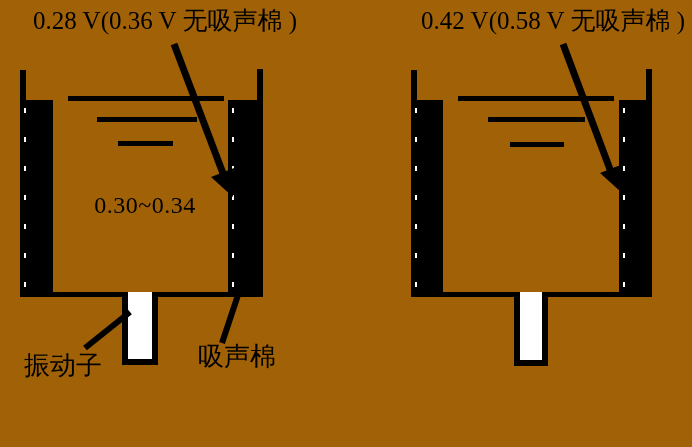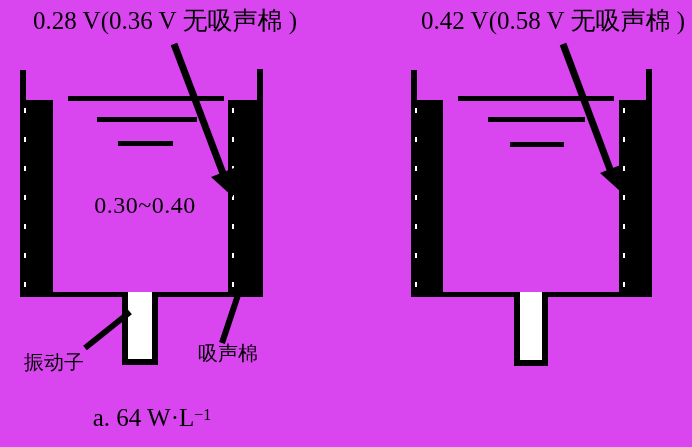--- a/index.html
+++ b/index.html
@@ -1,36 +1,36 @@
 <!DOCTYPE html>
 <html><head>
 <meta charset="utf-8">
 <style>
   html,body{margin:0;padding:0;background:#ffffff;}
   .stage{
-    position:relative;width:692px;height:447px;background:#d946ef;overflow:hidden;
+    position:relative;width:692px;height:447px;background:#a16207;overflow:hidden;
     font-family:"Liberation Serif","DejaVu Serif",serif;color:#000;
   }
   .blk{position:absolute;background:#000;}
   .cotton{position:absolute;background:#000;}
   .cotton::before{
     content:"";position:absolute;left:4px;top:0;width:2px;height:100%;
     background:repeating-linear-gradient(to bottom,
       transparent 0 8px,#fff 8px 13px,transparent 13px 29px);
   }
   .stub{
     position:absolute;background:#fff;box-sizing:border-box;
     border:6px solid #000;border-top:none;
   }
   .txt{position:absolute;white-space:nowrap;line-height:1.15;}
   .toplabel{font-size:25px;text-align:center;}
   .innerval{font-size:24px;text-align:center;letter-spacing:0.5px;}
   .caption{font-size:25px;text-align:center;}
   .caption sup{font-size:16px;vertical-align:6px;letter-spacing:0;}
-  .cjk{font-size:20px;}
+  .cjk{font-size:26px;}
   svg.overlay{position:absolute;left:0;top:0;pointer-events:none;}
 </style>
 </head>
 <body>
 
 <div class="stage">
 
   <div class="txt toplabel" style="left:0px;top:7px;width:330px;">0.28 V(0.36 V 无吸声棉 )</div>
 
   <div class="blk" style="left:20px;top:70px;width:6px;height:227px;"></div>
@@ -39,23 +39,22 @@
 
   <div class="cotton" style="left:20px;top:100px;width:33px;height:192px;"></div>
   <div class="cotton" style="left:228px;top:100px;width:35px;height:192px;"></div>
 
   <div class="blk" style="left:68px;top:96px;width:156px;height:5px;"></div>
   <div class="blk" style="left:97px;top:117px;width:100px;height:5px;"></div>
   <div class="blk" style="left:118px;top:141px;width:55px;height:5px;"></div>
 
   <div class="stub" style="left:122px;top:292px;width:36px;height:73px;"></div>
 
-  <div class="txt innerval" style="left:75px;top:192px;width:140px;">0.30~0.40</div>
+  <div class="txt innerval" style="left:75px;top:192px;width:140px;">0.30~0.34</div>
 
-  <div class="txt caption" style="left:62px;top:404px;width:180px;"><span>a. 64 W·L</span><sup>−1</sup></div>
 
   <div class="txt toplabel" style="left:410px;top:7px;width:286px;">0.42 V(0.58 V 无吸声棉 )</div>
 
   <div class="blk" style="left:411px;top:70px;width:6px;height:227px;"></div>
   <div class="blk" style="left:646px;top:69px;width:6px;height:228px;"></div>
   <div class="blk" style="left:411px;top:292px;width:241px;height:5px;"></div>
 
   <div class="cotton" style="left:411px;top:100px;width:32px;height:192px;"></div>
   <div class="cotton" style="left:619px;top:100px;width:33px;height:192px;"></div>
 

